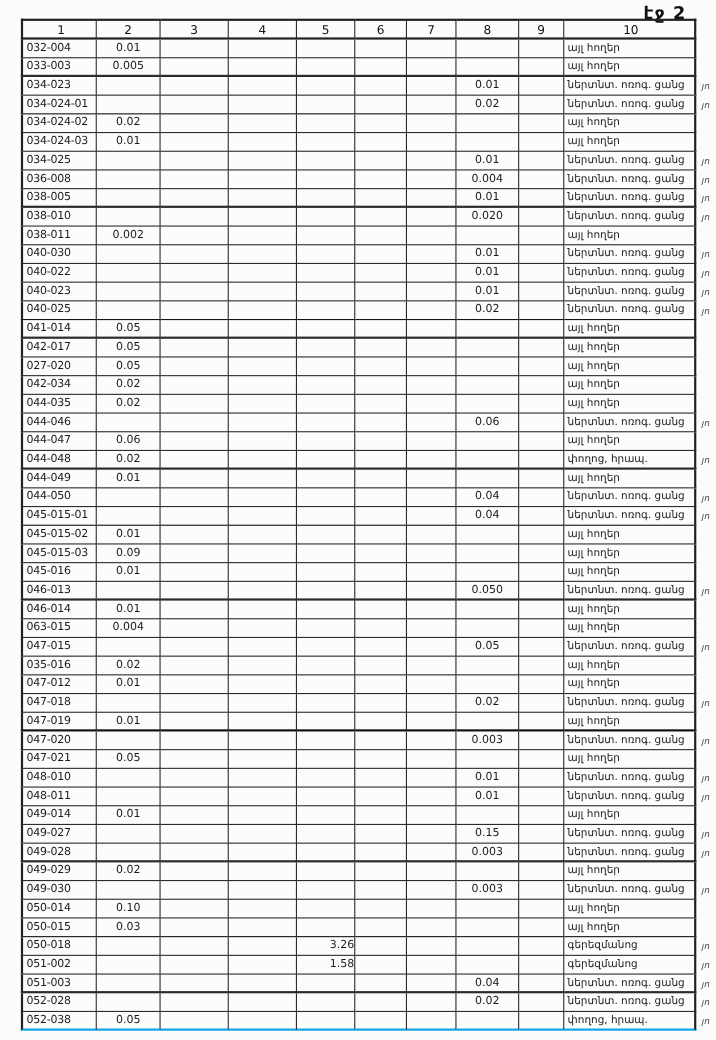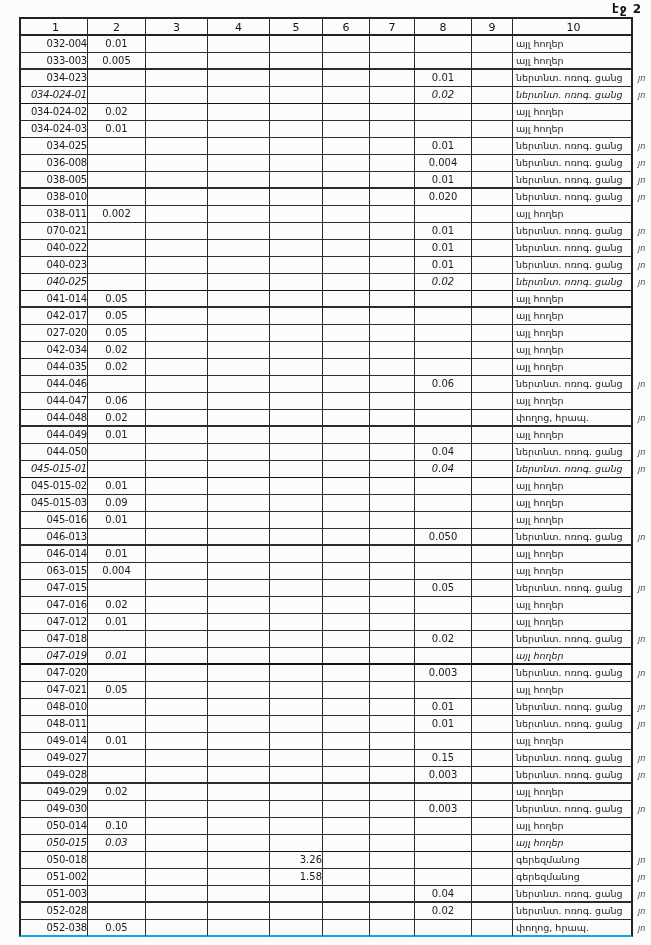--- a/index.html
+++ b/index.html
@@ -5,22 +5,22 @@
   html,body{margin:0;padding:0;}
   body{
     width:651px;height:945px;
     background:#fcfcfa;
     font-family:"DejaVu Sans",sans-serif;
     color:#161616;
     position:relative;
     overflow:hidden;
   }
   .page-num{
-    position:absolute;top:2px;left:612px;
-    font-size:12px;font-weight:bold;letter-spacing:1px;
+    position:absolute;top:2px;left:585px;
+    font-size:16px;font-weight:bold;letter-spacing:1px;
     color:#111;
   }
   .doc-table{
     position:absolute;left:19px;top:17px;
   }
   .row{display:flex;height:17px;}
   .row.hrow{height:19px;}
   .cell{
     box-sizing:border-box;
     border-right:1px solid #2c2c2c;
@@ -33,22 +33,22 @@
   .hrow .cell{
     border-top:2px solid #222;
     border-bottom:2px solid #222;
     font-size:11px;line-height:17px;
     text-align:center;color:#111;
   }
   .row .cell.c9{border-right:2px solid #222;}
   .row.last .cell{border-bottom:2px solid #0ea5e9;}
   
   .row:nth-child(7n+3) .cell{border-bottom-width:2px;}
-  .row:nth-child(11n+5) .cell{border-bottom-color:#141414;font-style:italic;}
-  .c0{width:69px;text-align:right;padding-left:3px;letter-spacing:-0.2px;}
+  .row:nth-child(11n+5) .cell{border-bottom-color:#141414;}
+  .c0{width:69px;text-align:left;padding-left:3px;letter-spacing:-0.2px;}
   .c1{width:58px;text-align:center;}
   .c2{width:62px;}
   .c3{width:62px;}
   .c4{width:53px;text-align:right;}
   .c5{width:47px;}
   .c6{width:45px;}
   .c7{width:57px;text-align:center;}
   .c8{width:41px;}
   .c9{width:120px;text-align:left;padding-left:3px;font-size:9.5px;}
   .margin-note{
@@ -214,21 +214,21 @@
       <div class="cell c3"></div>
       <div class="cell c4"></div>
       <div class="cell c5"></div>
       <div class="cell c6"></div>
       <div class="cell c7"></div>
       <div class="cell c8"></div>
       <div class="cell c9">այլ հողեր</div>
       <span class="margin-note"></span>
     </div>
     <div class="row">
-      <div class="cell c0">070-021</div>
+      <div class="cell c0">040-030</div>
       <div class="cell c1"></div>
       <div class="cell c2"></div>
       <div class="cell c3"></div>
       <div class="cell c4"></div>
       <div class="cell c5"></div>
       <div class="cell c6"></div>
       <div class="cell c7">0.01</div>
       <div class="cell c8"></div>
       <div class="cell c9">ներտնտ. ոռոգ. ցանց</div>
       <span class="margin-note">յո</span>
@@ -500,21 +500,21 @@
       <div class="cell c3"></div>
       <div class="cell c4"></div>
       <div class="cell c5"></div>
       <div class="cell c6"></div>
       <div class="cell c7">0.05</div>
       <div class="cell c8"></div>
       <div class="cell c9">ներտնտ. ոռոգ. ցանց</div>
       <span class="margin-note">յո</span>
     </div>
     <div class="row">
-      <div class="cell c0">047-016</div>
+      <div class="cell c0">035-016</div>
       <div class="cell c1">0.02</div>
       <div class="cell c2"></div>
       <div class="cell c3"></div>
       <div class="cell c4"></div>
       <div class="cell c5"></div>
       <div class="cell c6"></div>
       <div class="cell c7"></div>
       <div class="cell c8"></div>
       <div class="cell c9">այլ հողեր</div>
       <span class="margin-note"></span>

